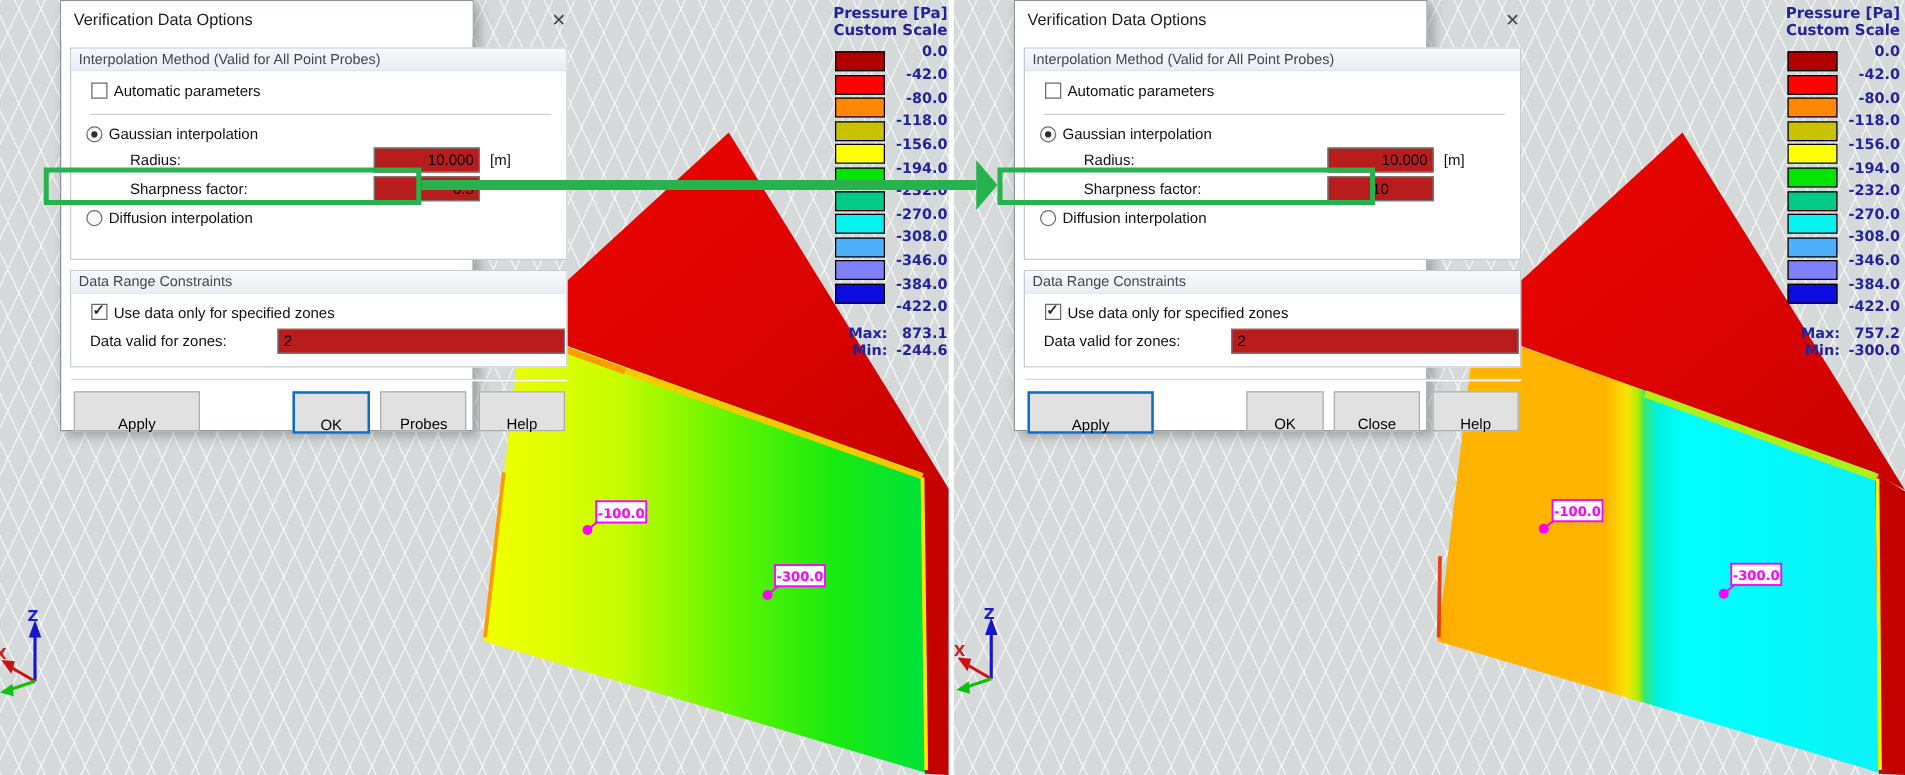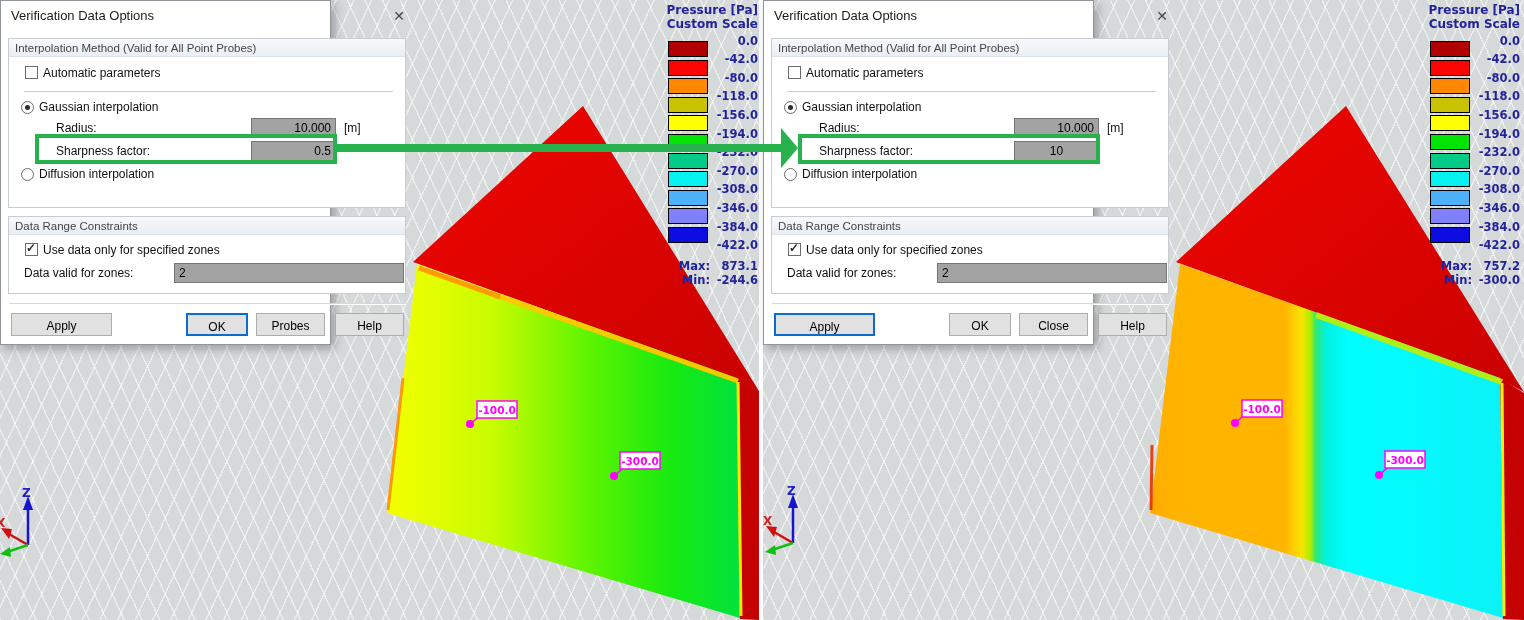--- a/index.html
+++ b/index.html
@@ -22,47 +22,47 @@
   #legend-left{left:666px;} #legend-right{left:1428px;}
   .legend .ttl{position:absolute;right:0;white-space:nowrap;font-size:12px;}
   .legend .swatch{position:absolute;left:2px;width:40px;height:16px;border:1px solid #000;box-sizing:border-box;}
   .legend .tick{position:absolute;right:0;height:13px;line-height:13px;text-align:right;white-space:nowrap;}
   .legend .mm{position:absolute;right:0;white-space:nowrap;text-align:right;}
   .legend .mm .v{display:inline-block;width:48px;text-align:right;}
 
   
   .dialog{position:absolute;top:0;width:331px;height:345px;background:#fff;
           border:1px solid #90959b;box-sizing:border-box;z-index:10;
-          box-shadow:4px 4px 9px rgba(50,50,50,.35);font-size:12px;color:#101010;}
+          box-shadow:4px 4px 9px rgba(50,50,50,.35);font-size:12px;color:#101010;margin-left:48px;}
   #dialog-left{left:0;} #dialog-right{left:763px;}
   .titlebar{position:absolute;left:0;top:0;right:0;height:30px;background:#fff;}
   .titlebar .t{position:absolute;left:10px;top:7px;font-size:13px;color:#1b1b1b;}
   .closebtn{position:absolute;left:388px;top:5px;width:20px;height:20px;line-height:20px;
             text-align:center;font-size:14px;color:#444;cursor:default;}
   .groupbox{position:absolute;border:1px solid #c7ccd4;box-sizing:border-box;background:#fff;}
   .gb1{left:7px;top:37px;width:398px;height:170px;}
   .gb2{left:7px;top:215px;width:398px;height:78px;}
   .gstrip{position:absolute;left:0;top:0;right:0;height:18px;line-height:18px;padding-left:6px;
           background:linear-gradient(#f7f9fb,#e9eef3);border-bottom:1px solid #dde3ea;
           font-size:11.5px;color:#44444c;box-sizing:border-box;}
   .ctl-label{position:absolute;white-space:nowrap;height:14px;line-height:14px;}
   .cb{position:absolute;width:13px;height:13px;border:1px solid #6b6b6b;background:#fff;box-sizing:border-box;}
   .cb .chk{position:absolute;left:0px;top:-3px;font-size:12px;font-weight:bold;color:#2b2b2b;}
   .radio{position:absolute;width:13px;height:13px;border:1px solid #6b6b6b;border-radius:50%;
          background:#fff;box-sizing:border-box;}
   .radio .dot{position:absolute;left:3px;top:3px;width:5px;height:5px;border-radius:50%;background:#2e2e2e;}
   .sep{position:absolute;height:1px;background:#cfcfcf;}
-  .numinput{position:absolute;border:1px solid #767676;background:#a3a3a3;box-sizing:border-box;
+  .numinput{position:absolute;border:1px solid #767676;background:#b91c1c;box-sizing:border-box;
             font-family:"Liberation Sans",sans-serif;font-size:12px;padding:0 4px;outline:none;}
   .right-al{text-align:right;} .left-al{text-align:left;}
   .btn-sep{position:absolute;left:8px;top:302px;width:397px;height:1px;background:#d8d8d8;
            border-bottom:1px solid #fff;}
   .btn{position:absolute;top:312px;height:23px;background:#e1e1e1;border:1px solid #adadad;
        box-sizing:border-box;font-family:"Liberation Sans",sans-serif;font-size:12px;color:#000;
-       text-align:center;line-height:20px;padding:2px;}
+       text-align:center;line-height:20px;padding:15px;}
   .btn.focused{border:2px solid #0a6ccc;}
 
   
   .hl-box{position:absolute;top:134px;width:302px;height:30px;border:4px solid #28b24e;
           box-sizing:border-box;z-index:55;}
   #hl-left{left:35px;} #hl-right{left:798px;}
   #arrow{position:absolute;left:337px;top:127px;width:461px;height:42px;z-index:54;}
 </style>
 </head>
 <body>

